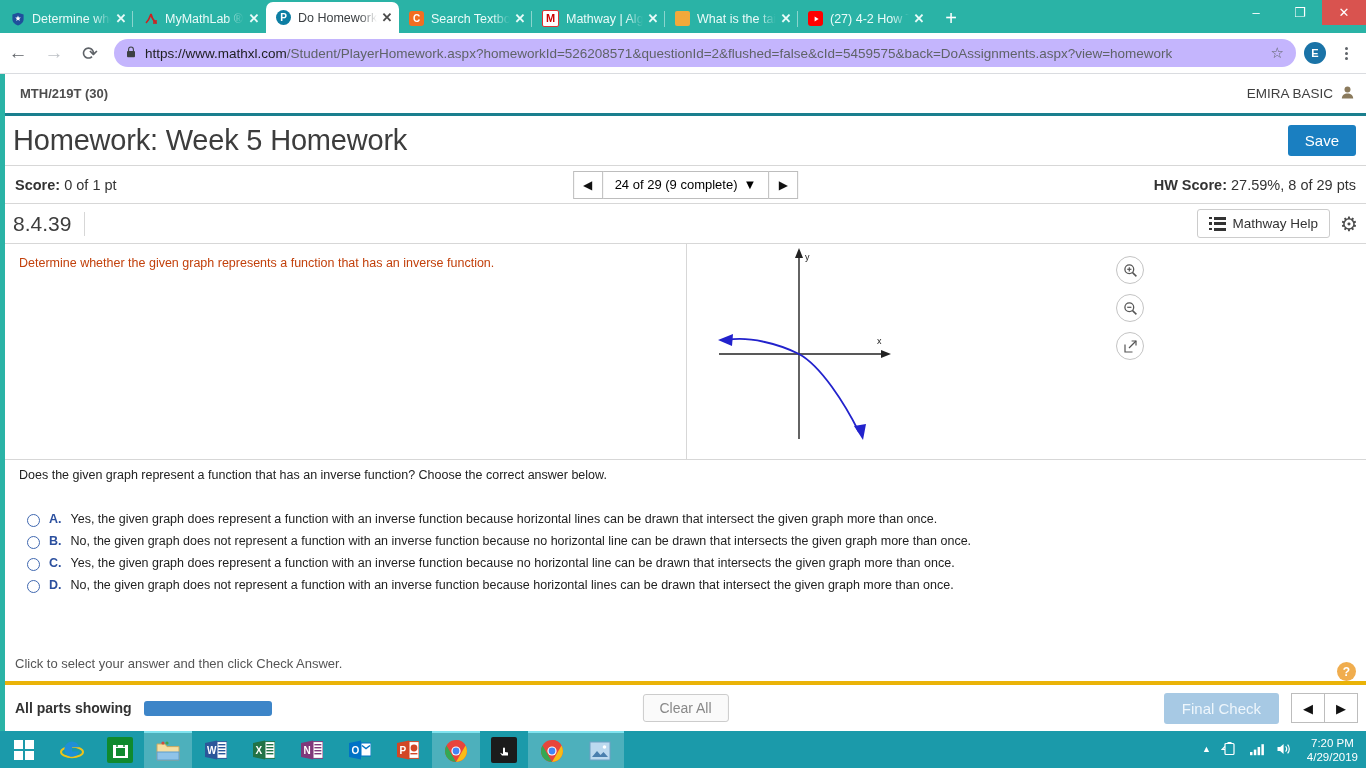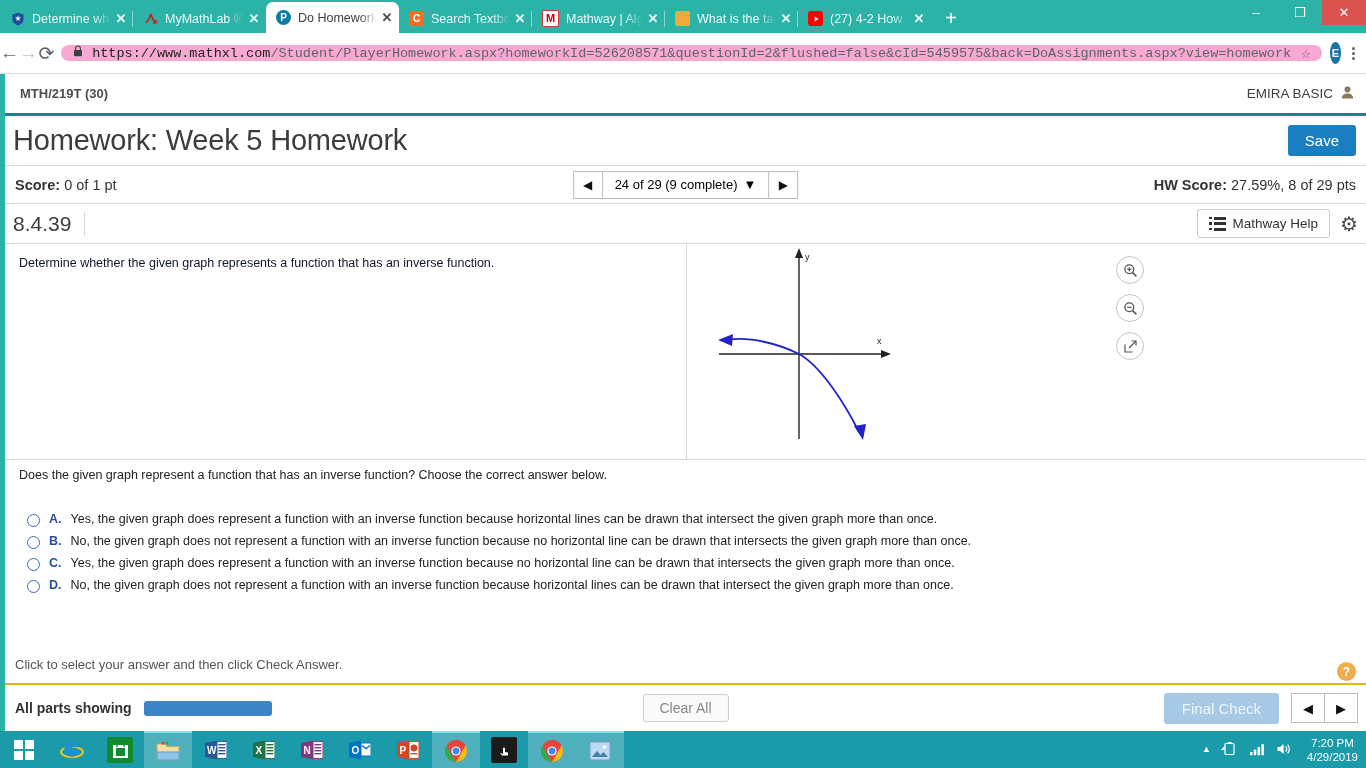--- a/index.html
+++ b/index.html
@@ -76,24 +76,24 @@
     position:absolute;left:0;top:33px;width:1366px;height:40px;
     background:#ffffff;display:flex;align-items:center;
     border-bottom:1px solid #dadce0;
   }
   .navbtn{
     width:36px;height:36px;display:flex;align-items:center;justify-content:center;
     color:#5f6368;font-size:19px;
   }
   .navbtn.fwd{color:#bdc1c6;}
   .omnibox{
-    flex:1;height:16px;margin:0 8px 0 6px;
-    background:#f9a8d4;border-radius:14px;
+    flex:1;height:28px;margin:0 8px 0 6px;
+    background:#c4b5fd;border-radius:14px;
     display:flex;align-items:center;padding:0 12px;
-    font-size:13.5px;color:#202124;font-family:Liberation Mono, monospace;
+    font-size:13.5px;color:#202124;
   }
   .lock{margin-right:9px;font-size:12px;color:#3c4043;}
   .url{white-space:nowrap;overflow:hidden;}
   .url .dim{color:#5f6368;}
   .star{margin-left:auto;padding-left:10px;color:#5f6368;font-size:15px;}
   .profile-avatar{
     width:22px;height:22px;border-radius:50%;background:#1a73a7;color:#fff;
     display:flex;align-items:center;justify-content:center;
     font-size:11px;font-weight:bold;margin-right:6px;
   }
@@ -171,21 +171,21 @@
   .qhelp-ico span{display:flex;align-items:center;gap:2px;}
   .qhelp-ico i{display:block;width:2.5px;height:2.5px;background:#333;}
   .qhelp-ico b{display:block;width:12px;height:3px;background:#333;}
   .gear{font-size:20px;color:#4d4d4d;}
 
   .problem-area{
     height:215px;display:flex;border-bottom:1px solid #d7d7d7;
   }
   .prob-text{
     width:682px;box-sizing:border-box;padding:12px 14px;
-    font-size:12.5px;color:#0f172a;border-right:1px solid #d7d7d7;
+    font-size:12.5px;color:#c2410c;border-right:1px solid #d7d7d7;
   }
   .graph-pane{flex:1;position:relative;}
   .graph-tools{
     position:absolute;right:222px;top:12px;display:flex;flex-direction:column;gap:10px;
   }
   .gtool{
     width:26px;height:26px;border-radius:50%;border:1px solid #c4c4c4;background:#fff;
     display:flex;align-items:center;justify-content:center;color:#555;
   }
 
@@ -194,21 +194,21 @@
   .choice{display:flex;align-items:flex-start;margin-bottom:7px;font-size:12.5px;color:#222;}
   .radio{
     width:11px;height:11px;border:1.3px solid #4068b0;border-radius:50%;
     flex:0 0 11px;margin:2px 9px 0 8px;background:#fff;
   }
   .choice-letter{font-weight:bold;color:#2b4f9e;margin-right:9px;flex:0 0 auto;}
 
   .hint-row{
     position:absolute;left:0;bottom:46px;width:1361px;height:40px;
     display:flex;align-items:center;padding-left:10px;box-sizing:border-box;
-    font-size:13px;color:#555;border-bottom:2px solid #eab308;
+    font-size:13px;color:#555;border-bottom:4px solid #eab308;
   }
   .help-circle{
     position:absolute;right:10px;bottom:50px;
     width:19px;height:19px;border-radius:50%;background:#f0ad4e;color:#fff;
     display:flex;align-items:center;justify-content:center;font-size:12px;font-weight:bold;
   }
 
   .bottom-bar{
     position:absolute;left:0;bottom:0;width:1361px;height:46px;
     display:flex;align-items:center;padding:0 8px 0 10px;box-sizing:border-box;

